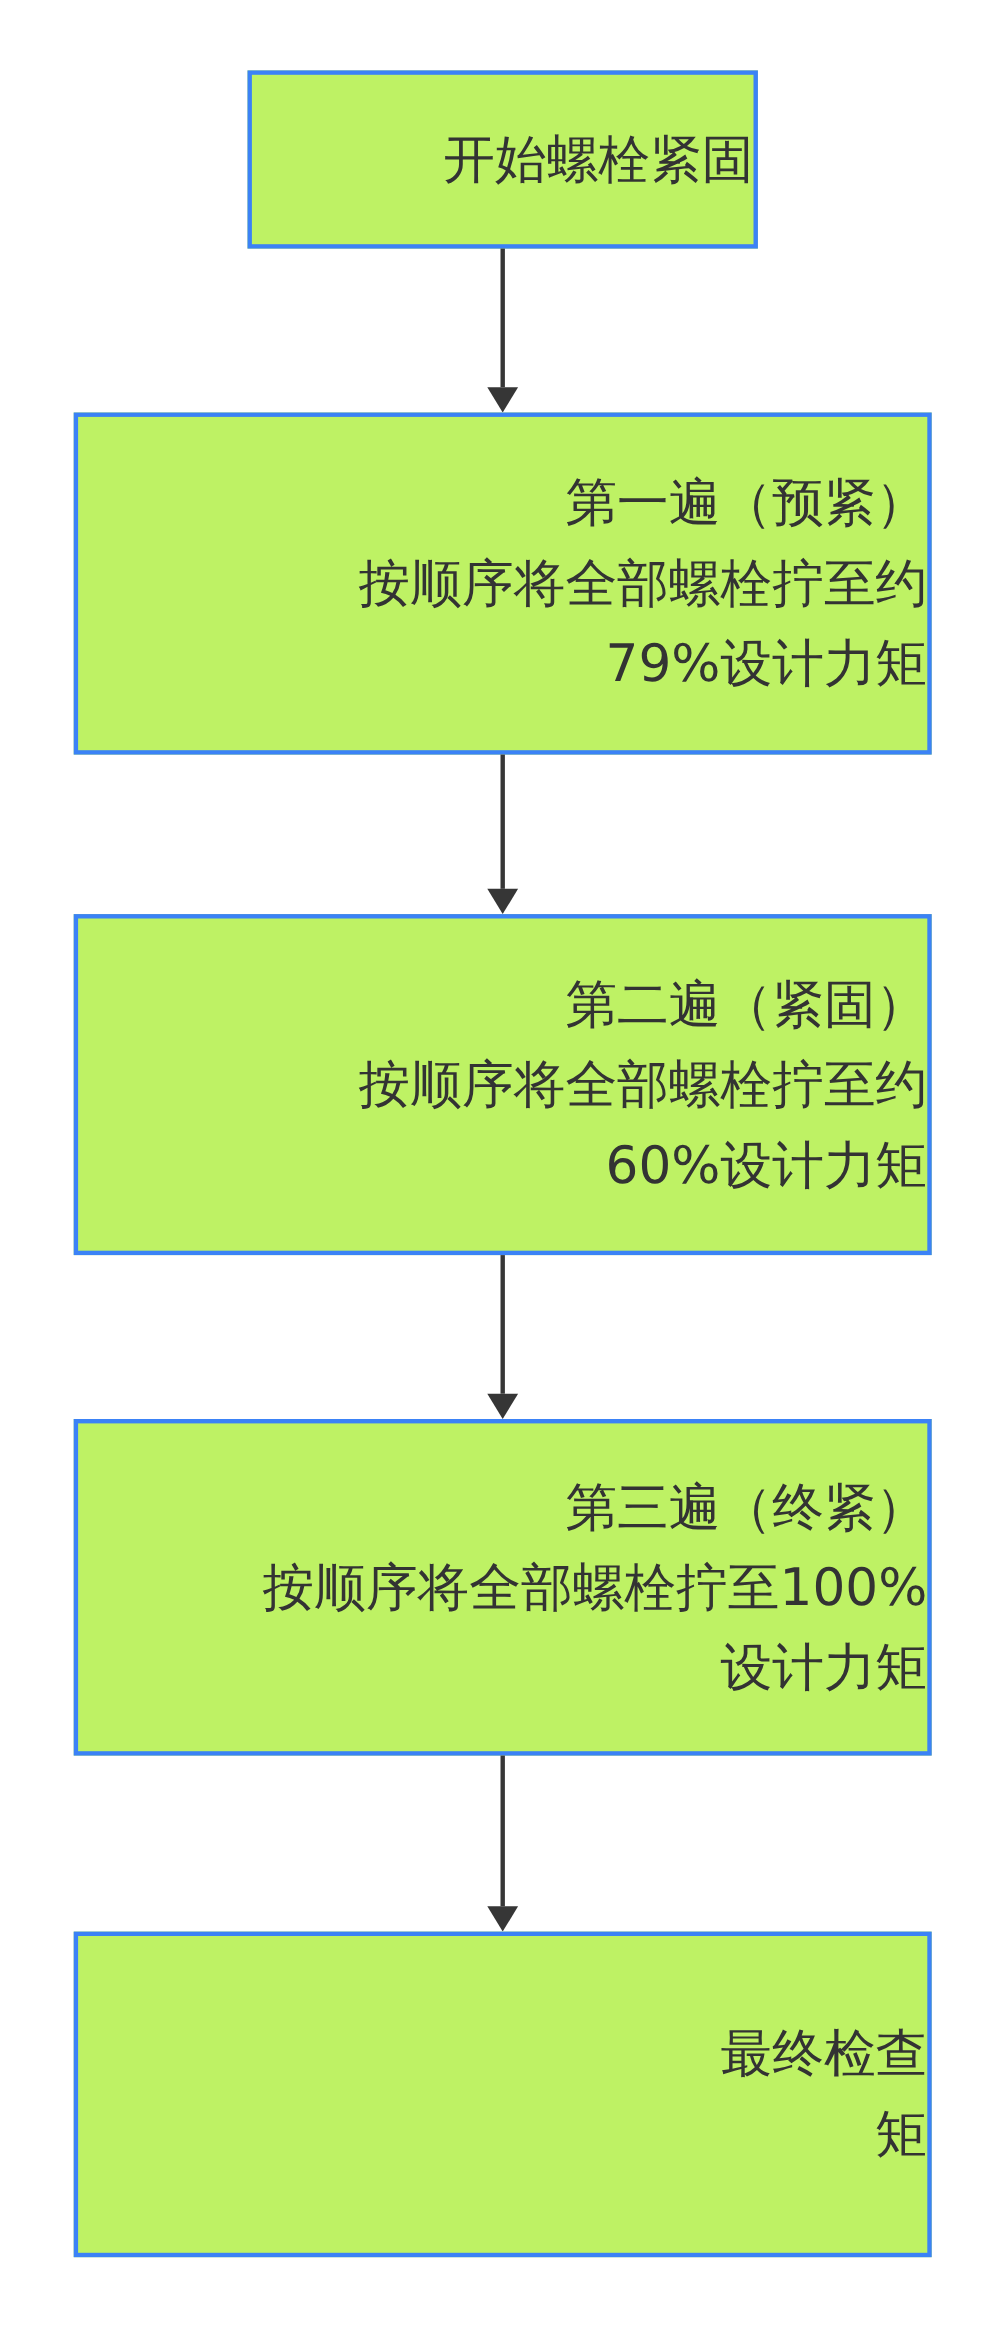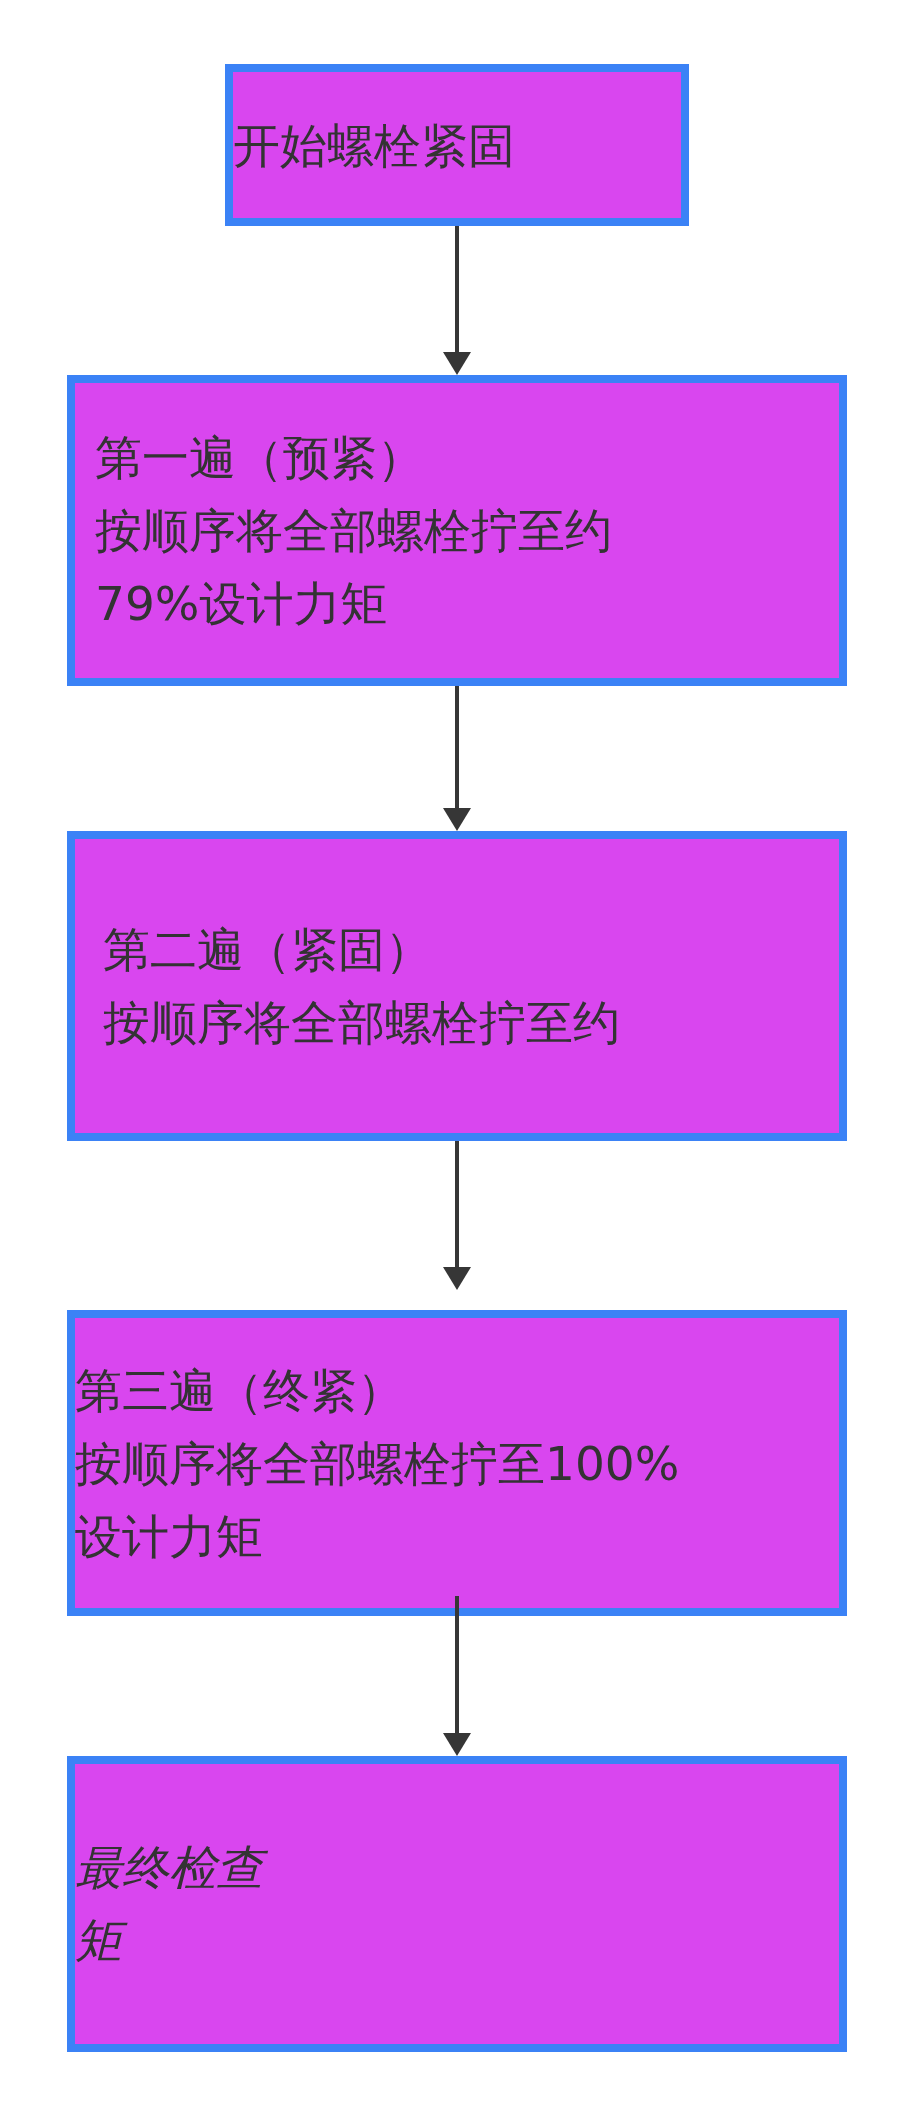--- a/index.html
+++ b/index.html
@@ -11,40 +11,40 @@
     position: relative;
     width: 910px;
     height: 2116px;
     background: #ffffff;
     font-family: "DejaVu Sans", "Liberation Sans", sans-serif;
     overflow: hidden;
   }
   .node {
     position: absolute;
     box-sizing: border-box;
-    background: #d946ef;
-    border: 8px solid #3b82f6;
+    background: #bef264;
+    border: 4px solid #3b82f6;
     color: #333333;
     font-size: 47px;
     line-height: 73px;
     text-align: center;
     display: flex;
     flex-direction: column;
-    align-items: flex-start;
+    align-items: flex-end;
     justify-content: center;
   }
   .node .line {
     display: block;
     white-space: nowrap;
   }
   .node-start { left: 225px; top: 64px;  width: 464px; height: 162px; }
   .node-pass1 { left: 67px;  top: 375px; width: 780px; height: 311px; padding-left: 20px; }
   .node-pass2 { left: 67px;  top: 831px; width: 780px; height: 310px; padding-left: 28px; }
-  .node-pass3 { left: 67px;  top: 1290px; width: 780px; height: 306px; margin-top: 20px; }
-  .node-final { left: 67px;  top: 1756px; width: 780px; height: 296px; font-style: italic; }
+  .node-pass3 { left: 67px;  top: 1290px; width: 780px; height: 306px; }
+  .node-final { left: 67px;  top: 1756px; width: 780px; height: 296px; }
 
   .arrow {
     position: absolute;
     left: 457px;
     transform: translateX(-50%);
     width: 28px;
     display: flex;
     flex-direction: column;
     align-items: center;
   }
@@ -86,20 +86,21 @@
   </div>
 
   <div class="arrow arrow-2">
     <div class="shaft"></div>
     <div class="head"></div>
   </div>
 
   <div class="node node-pass2">
     <span class="line">第二遍（紧固）</span>
     <span class="line">按顺序将全部螺栓拧至约</span>
+    <span class="line">60%设计力矩</span>
   </div>
 
   <div class="arrow arrow-3">
     <div class="shaft"></div>
     <div class="head"></div>
   </div>
 
   <div class="node node-pass3">
     <span class="line">第三遍（终紧）</span>
     <span class="line">按顺序将全部螺栓拧至100%</span>

